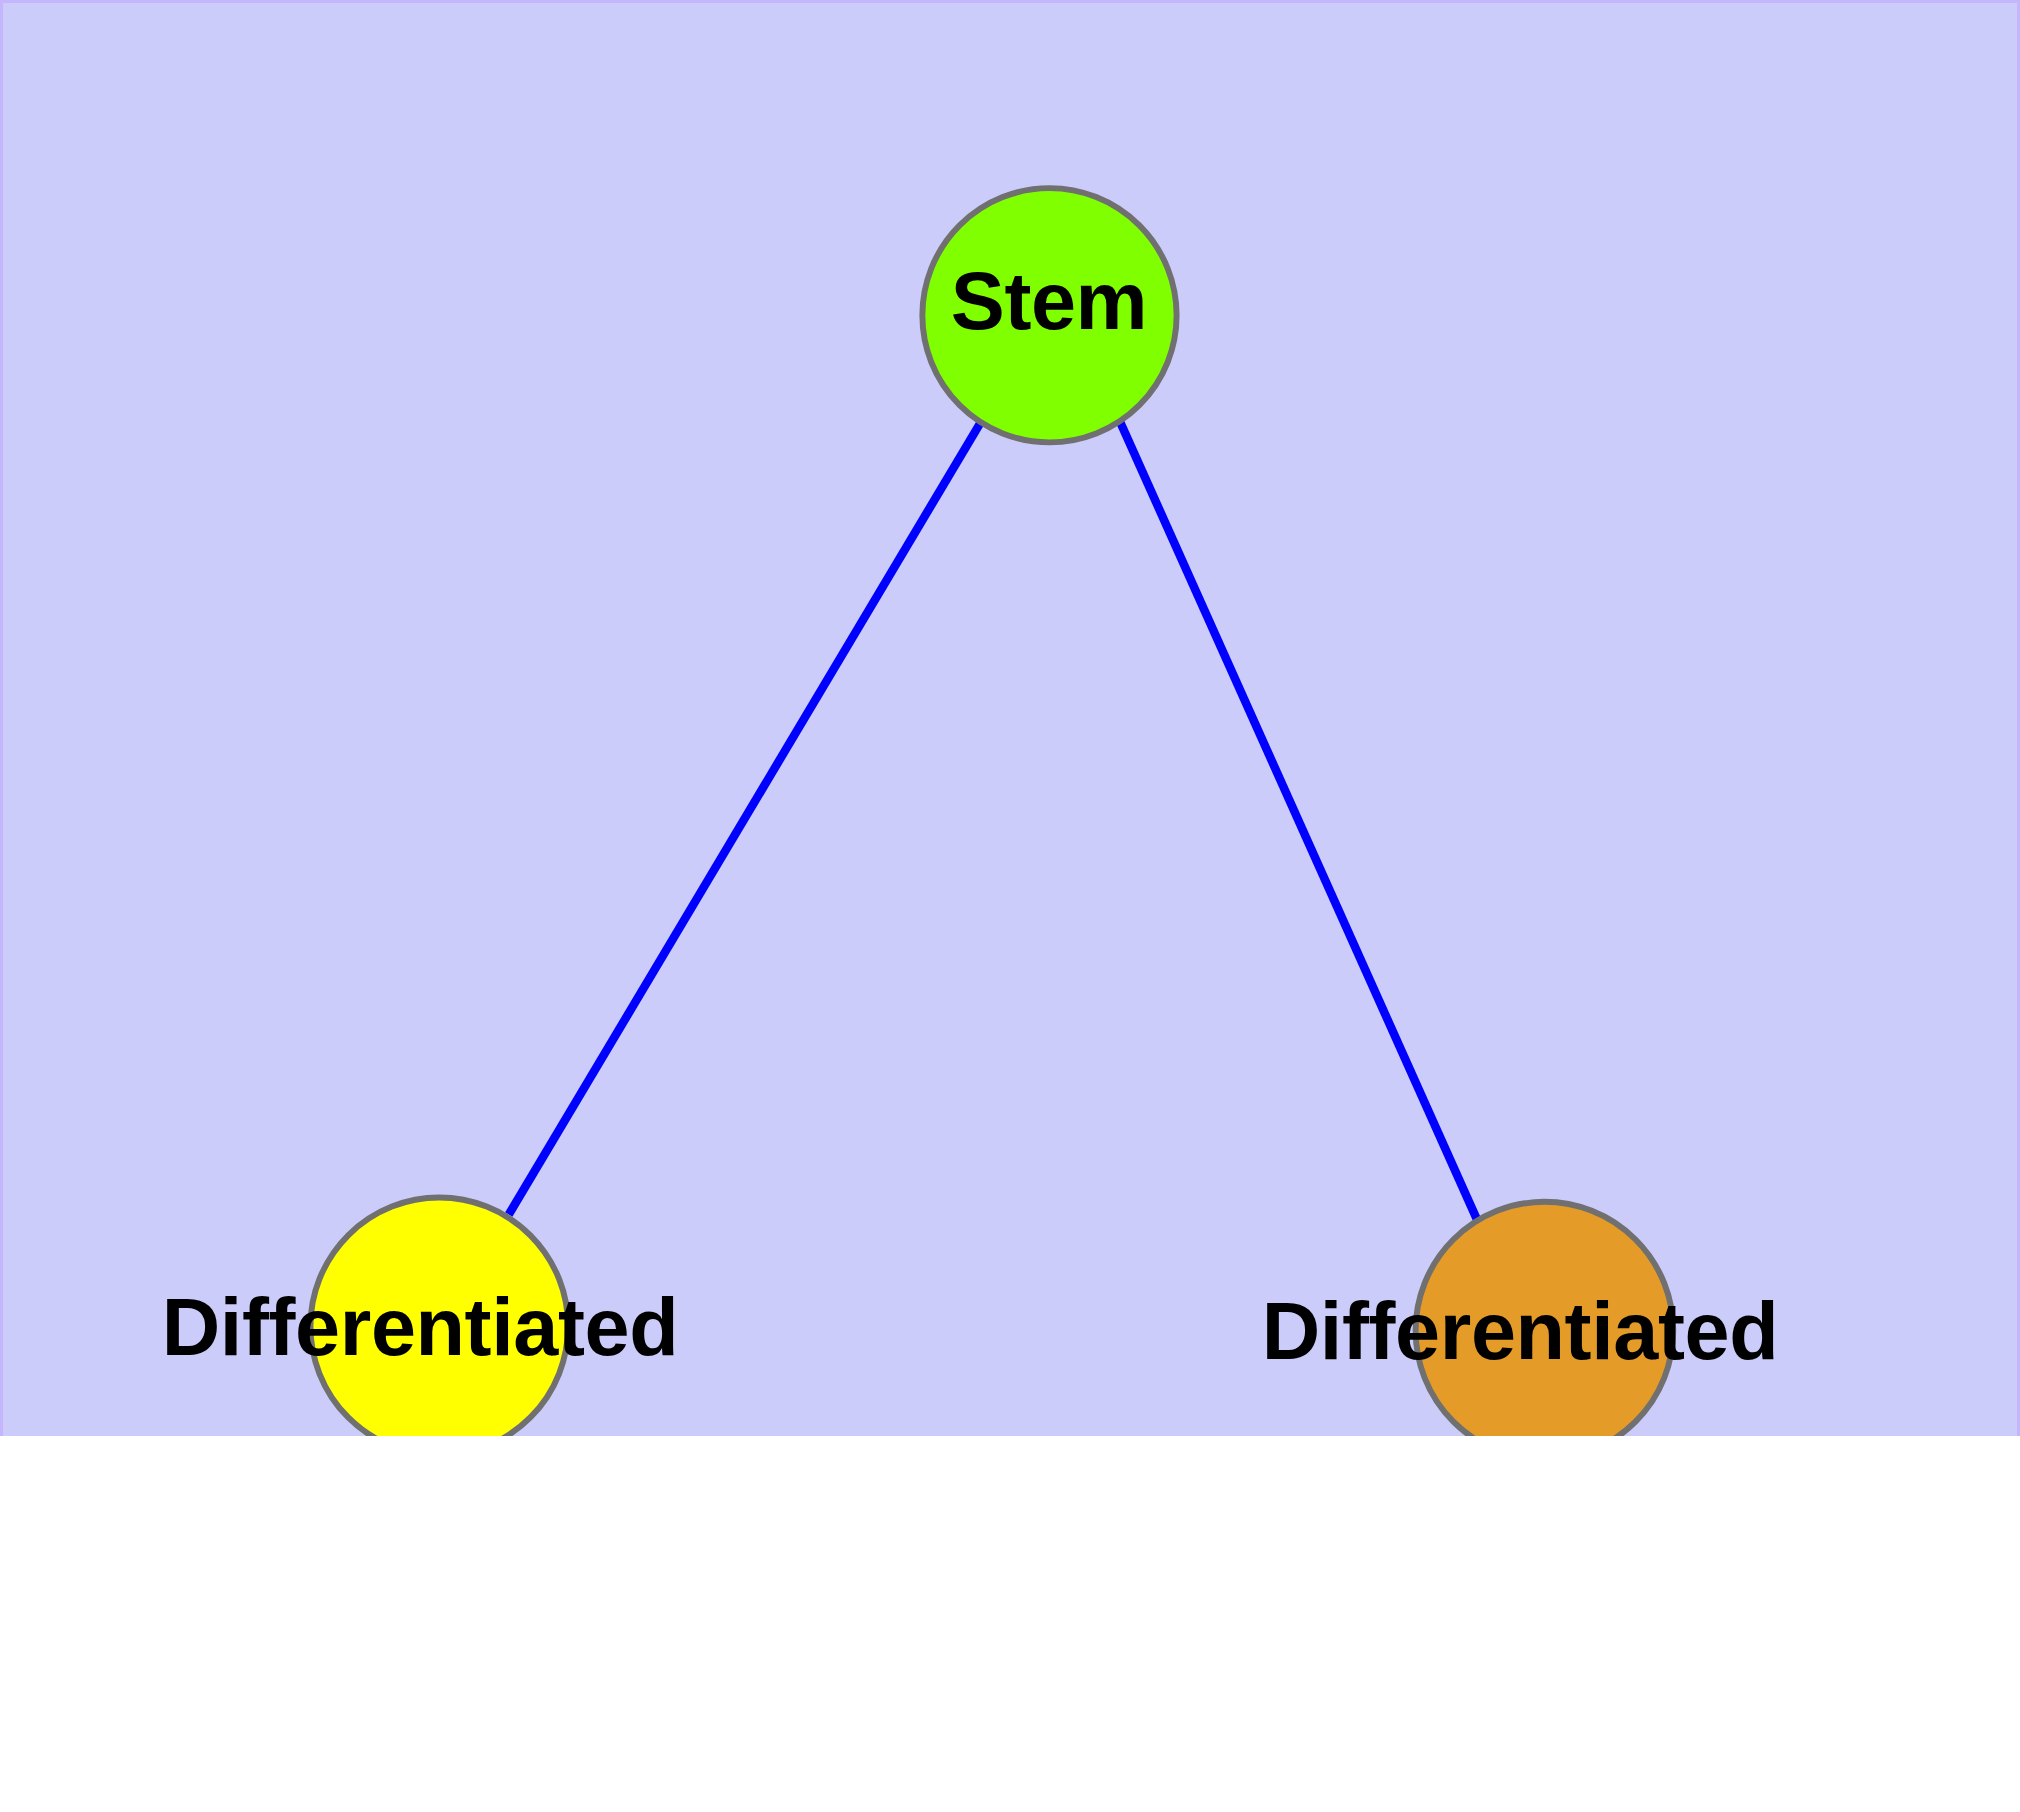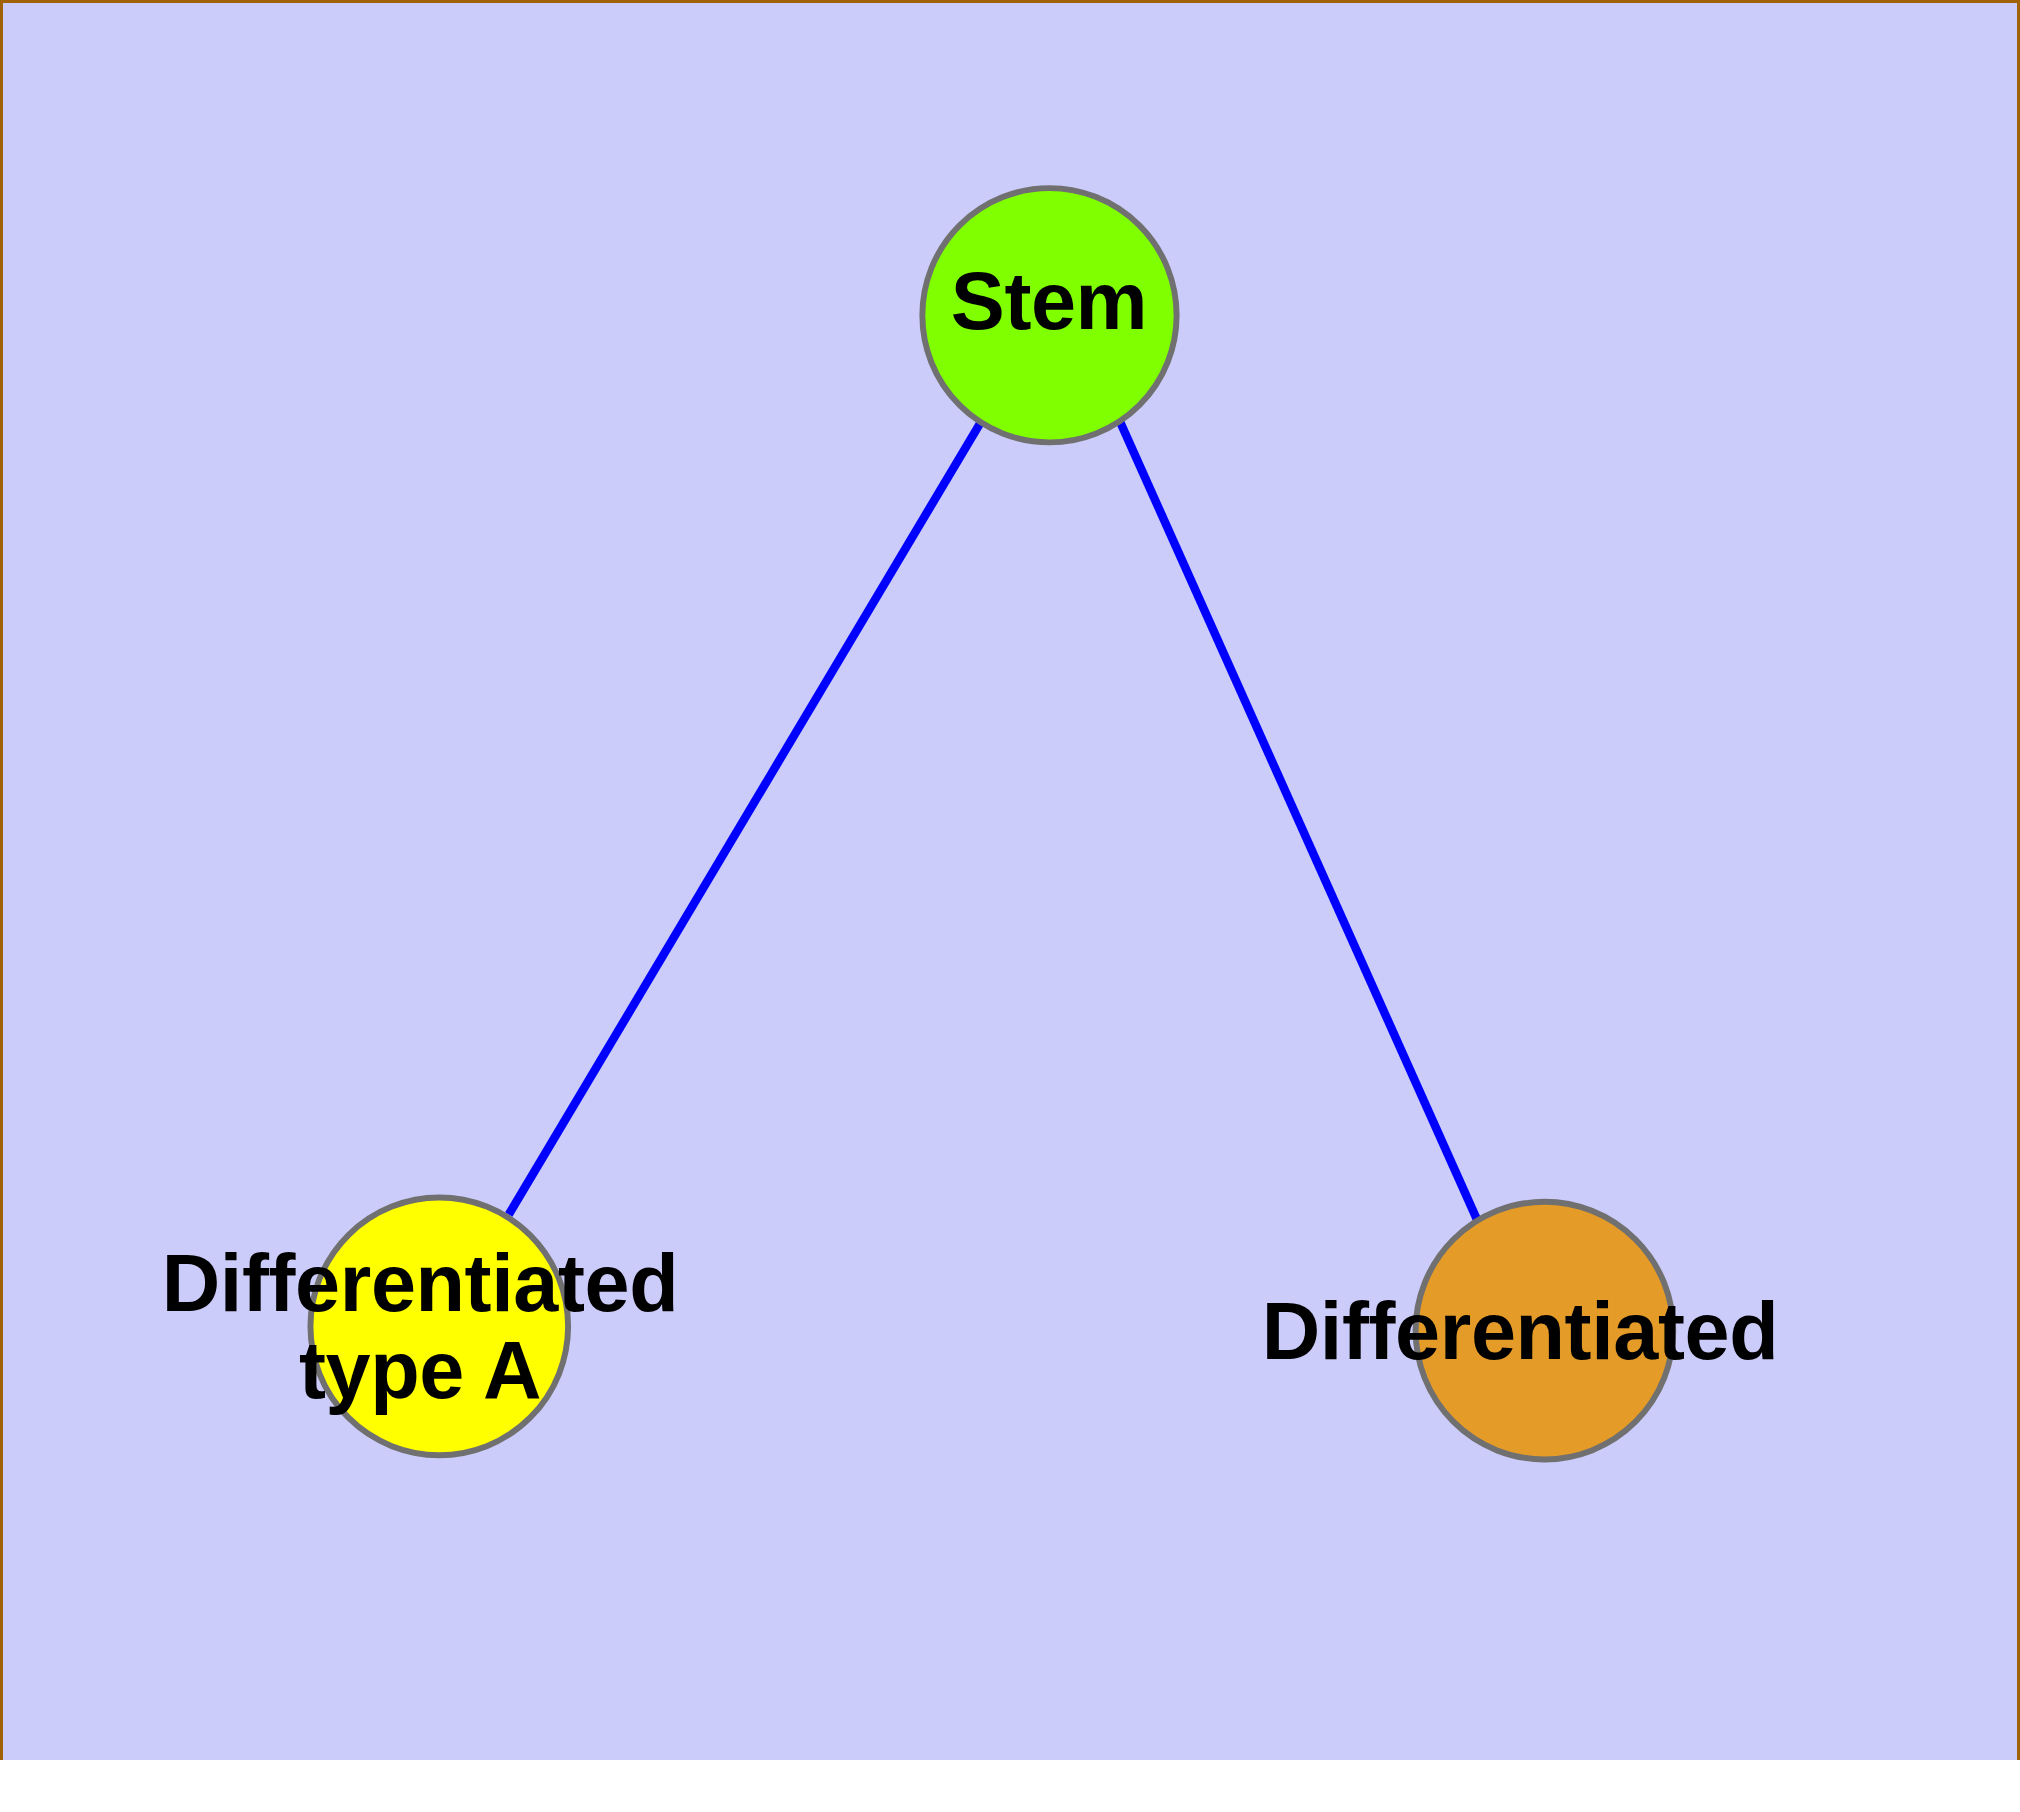--- a/index.html
+++ b/index.html
@@ -5,22 +5,22 @@
 <style>
   html, body {
     margin: 0;
     padding: 0;
     background: #ffffff;
   }
 
   #canvas {
     position: relative;
     width: 2021px;
-    height: 1760px;
-    background: #a16207;
+    height: 1436px;
+    background: #c4b5fd;
     overflow: hidden;
     font-family: "Liberation Sans", "DejaVu Sans", sans-serif;
   }
 
   
   #panel {
     position: absolute;
     left: 3.4px;
     top: 3.4px;
     width: 2014px;
@@ -81,21 +81,20 @@
       <circle class="node-circle" cx="1822" cy="1570" r="152" fill="#e59b28" stroke="#707070"></circle>
     </g>
   </svg>
 
   <div class="node-label" style="left: 1049px; top: 301px; transform: translate(-50%, -50%);">
     <span>Stem</span>
   </div>
 
   <div class="node-label" style="left: 420px; top: 1327px; transform: translate(-50%, -50%);">
     <span>Differentiated</span>
-    <span>type A</span>
   </div>
 
   <div class="node-label" style="left: 1520px; top: 1331px; transform: translate(-50%, -50%);">
     <span>Differentiated</span>
   </div>
 
 </div>
 
 
 </body></html>

